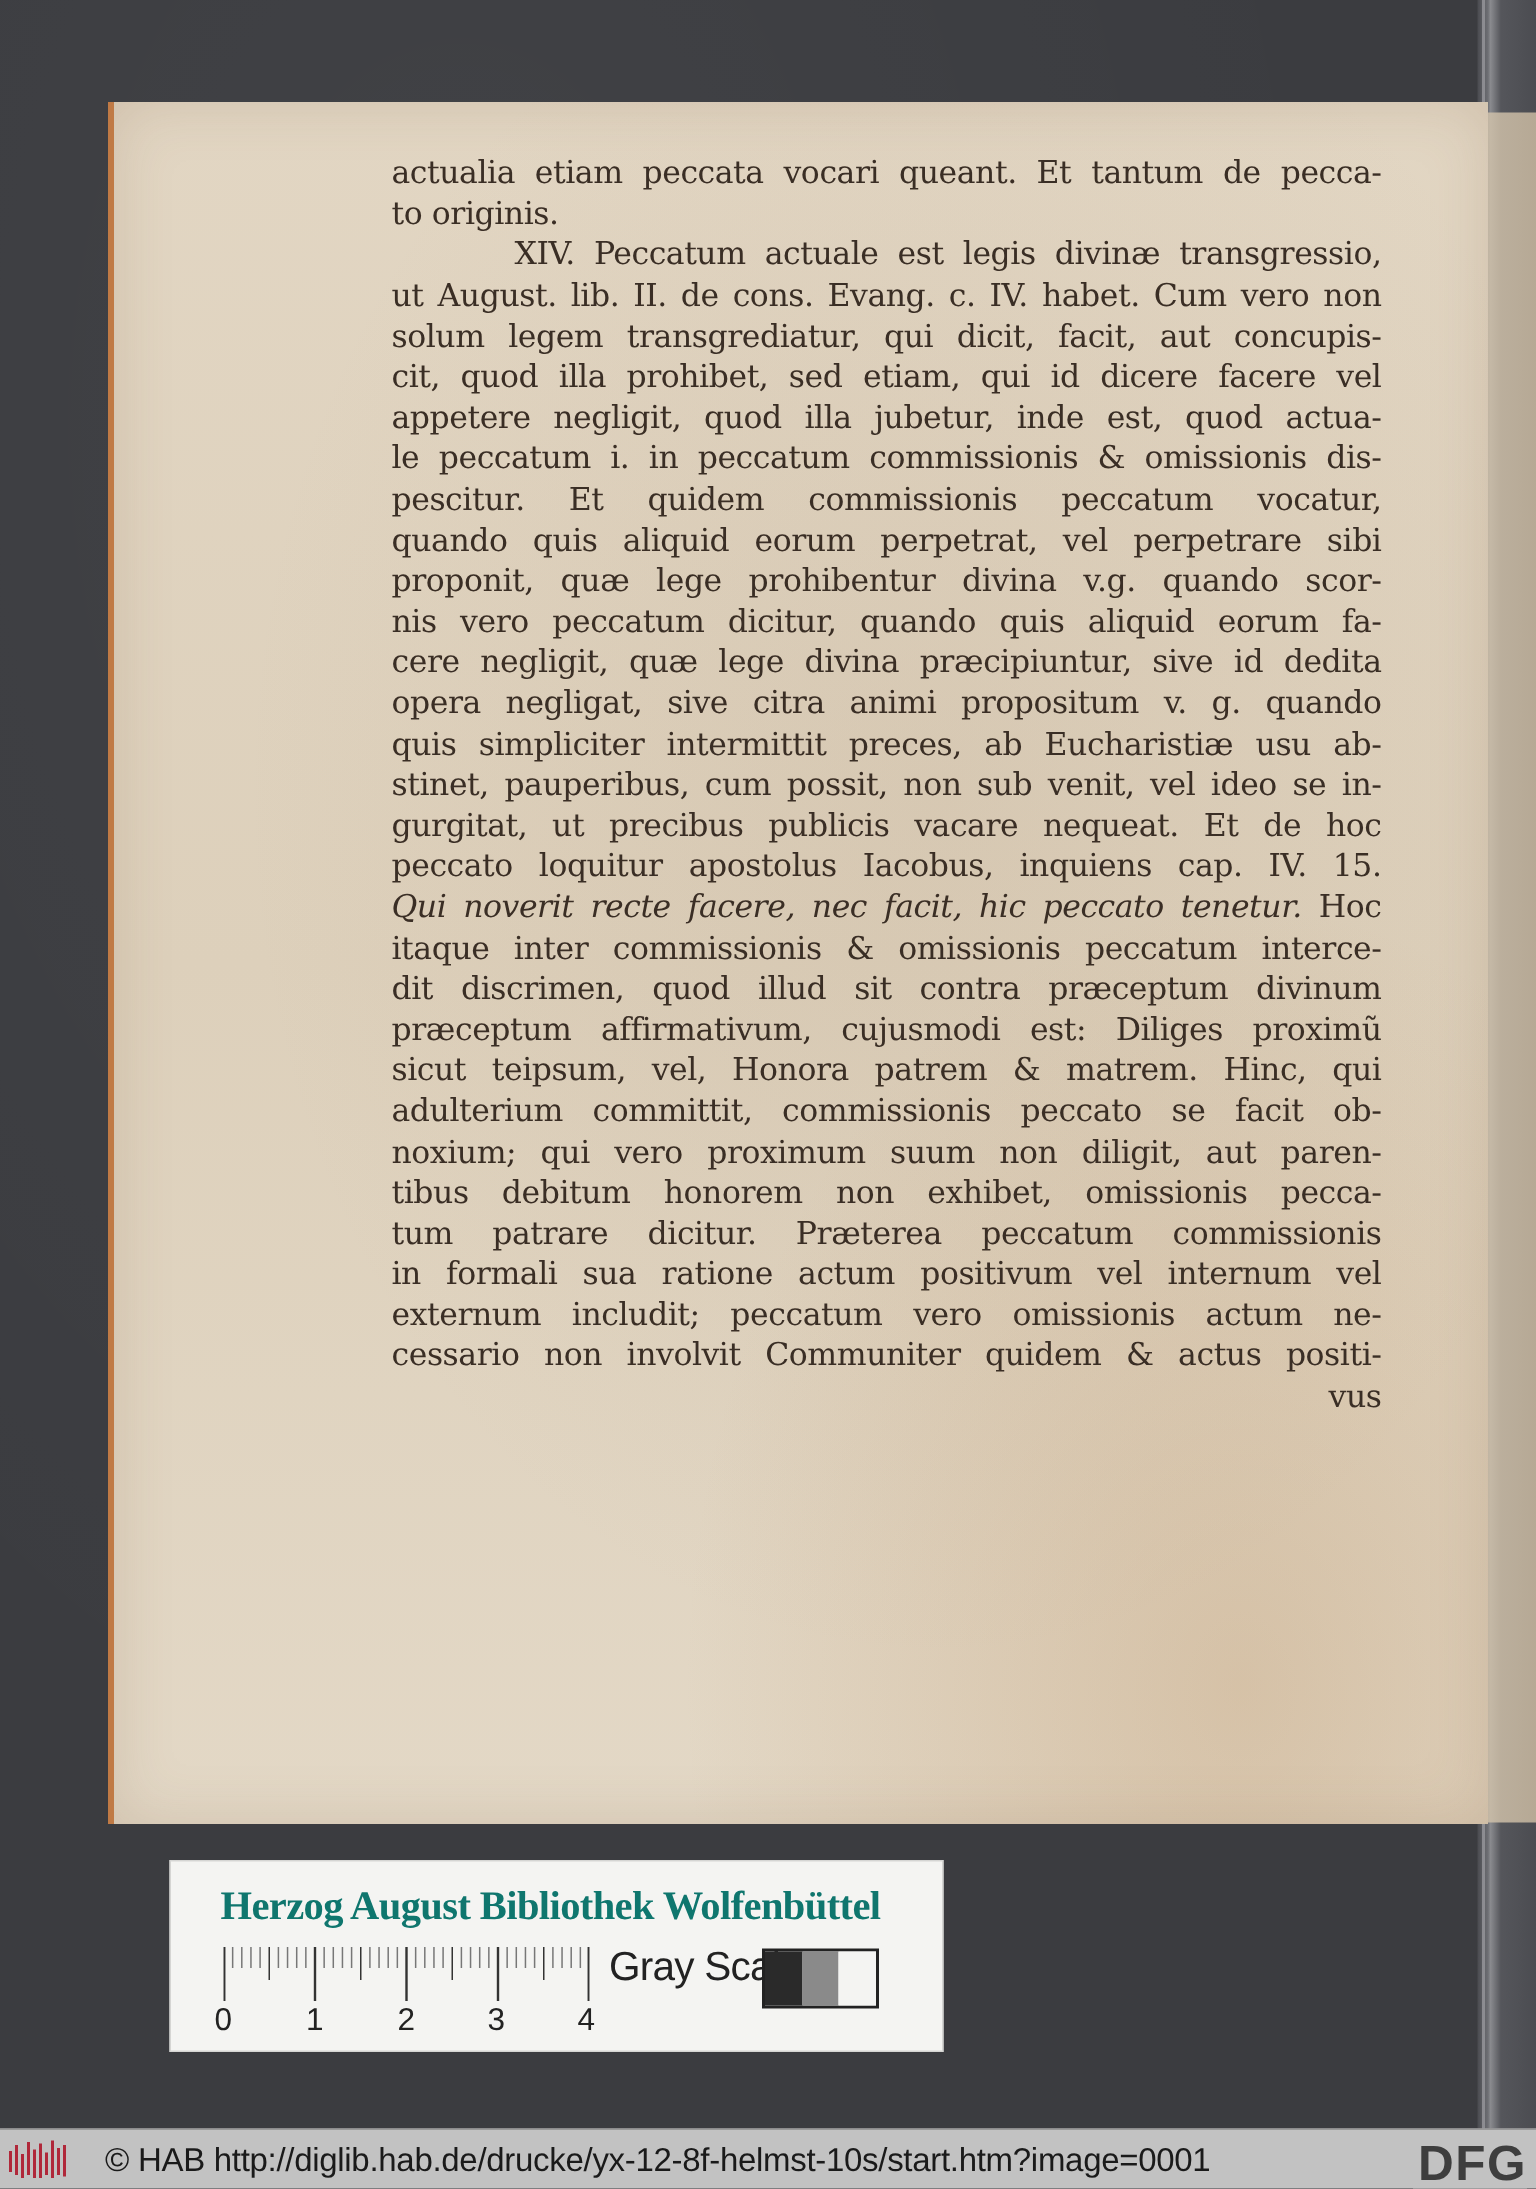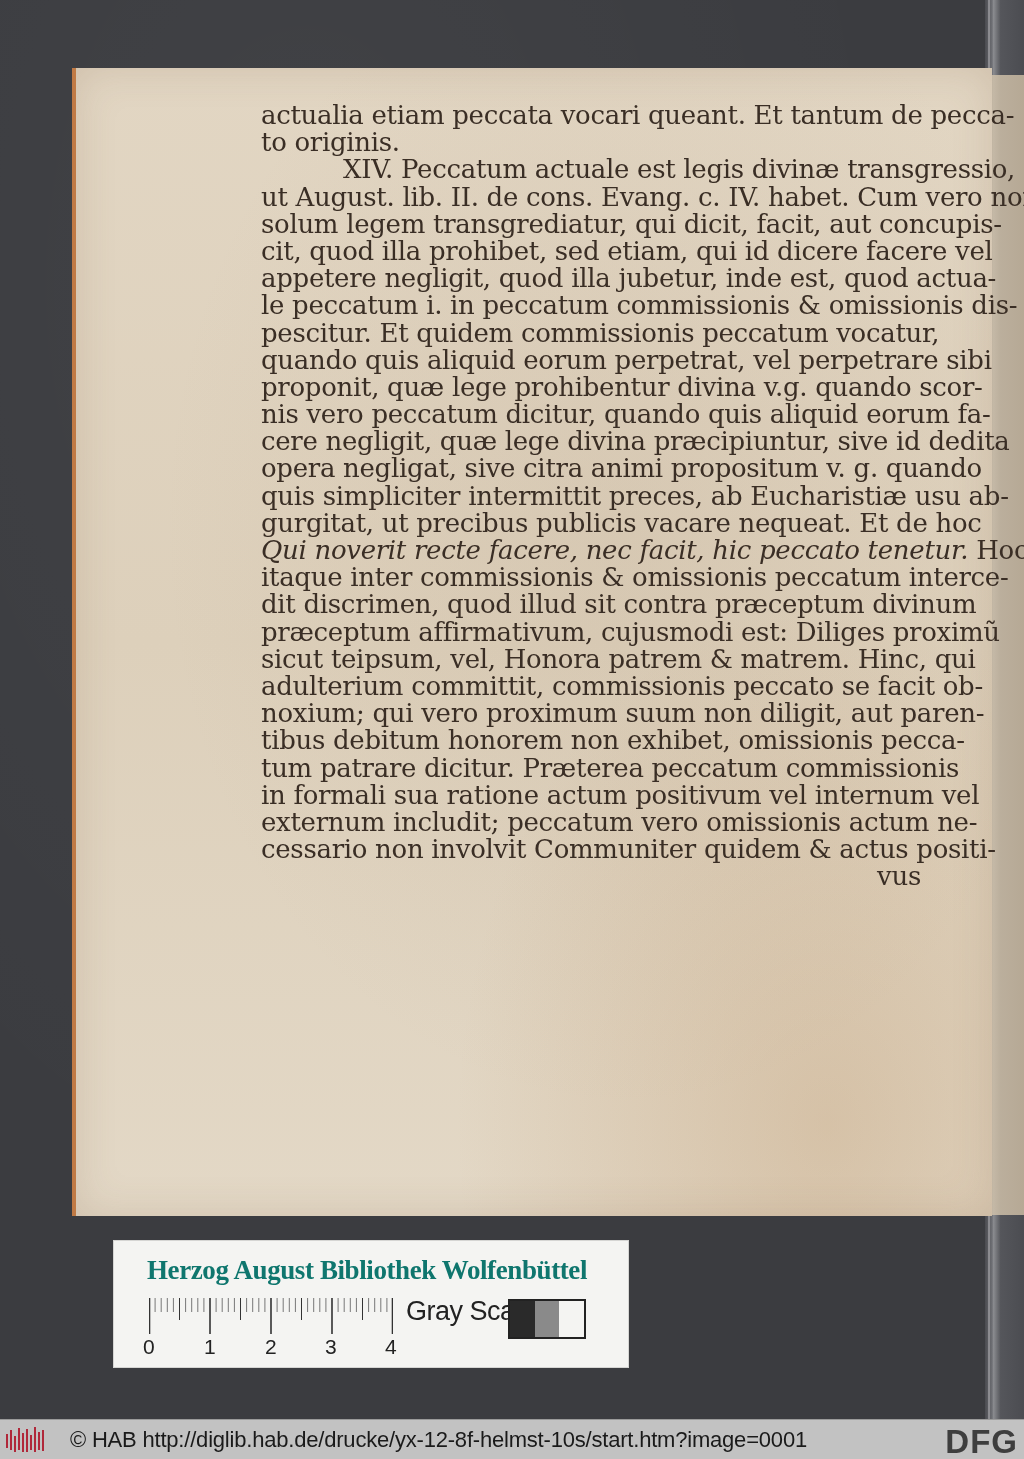--- a/index.html
+++ b/index.html
@@ -55,21 +55,21 @@
       linear-gradient(180deg, #e2d6c3 0%, #ddd0bb 50%, #e3d8c6 100%);
     border-left: 4px solid #c07a45;
     box-shadow: inset 0 0 40px rgba(120,90,60,0.18);
   }
   .page-text {
     position: absolute;
     left: 185px; top: 34px;
     width: 660px;
     color: #3a2e25;
     font-family: "DejaVu Serif", serif;
-    font-size: 26px;
+    font-size: 21px;
     line-height: 27.2px;
     letter-spacing: -0.3px;
   }
   .line {
     display: block;
     white-space: nowrap;
     text-align: justify;
     text-align-last: justify;
     height: 27.2px;
     overflow: visible;
@@ -182,21 +182,23 @@
     <span class="line">cit, quod illa prohibet, sed etiam, qui id dicere facere vel</span>
     <span class="line">appetere negligit, quod illa jubetur, inde est, quod actua-</span>
     <span class="line">le peccatum i. in peccatum commissionis &amp; omissionis dis-</span>
     <span class="line">pescitur.   Et quidem commissionis peccatum vocatur,</span>
     <span class="line">quando quis aliquid eorum perpetrat, vel perpetrare sibi</span>
     <span class="line">proponit, quæ lege prohibentur divina v.g. quando scor-</span>
     <span class="line">nis vero peccatum dicitur, quando quis aliquid eorum fa-</span>
     <span class="line">cere negligit, quæ lege divina præcipiuntur, sive id dedita</span>
     <span class="line">opera negligat, sive citra animi propositum v. g. quando</span>
     <span class="line">quis simpliciter intermittit preces, ab Eucharistiæ usu ab-</span>
+    <span class="line">stinet, pauperibus, cum possit, non sub venit, vel ideo se in-</span>
     <span class="line">gurgitat, ut precibus publicis vacare nequeat.   Et de hoc</span>
+    <span class="line">peccato loquitur apostolus Iacobus, inquiens cap. IV. 15.</span>
     <span class="line"><span class="it">Qui noverit recte facere, nec facit, hic peccato tenetur.</span><span>   Hoc</span></span>
     <span class="line">itaque inter commissionis &amp; omissionis peccatum interce-</span>
     <span class="line">dit discrimen, quod illud sit contra præceptum divinum</span>
     <span class="line">præceptum affirmativum, cujusmodi est: Diliges proximũ</span>
     <span class="line">sicut teipsum, vel, Honora patrem &amp; matrem.   Hinc, qui</span>
     <span class="line">adulterium committit, commissionis peccato se facit ob-</span>
     <span class="line">noxium; qui vero proximum suum non diligit, aut paren-</span>
     <span class="line">tibus debitum honorem non exhibet, omissionis pecca-</span>
     <span class="line">tum patrare dicitur.   Præterea peccatum commissionis</span>
     <span class="line">in formali sua ratione actum positivum vel internum vel</span>

